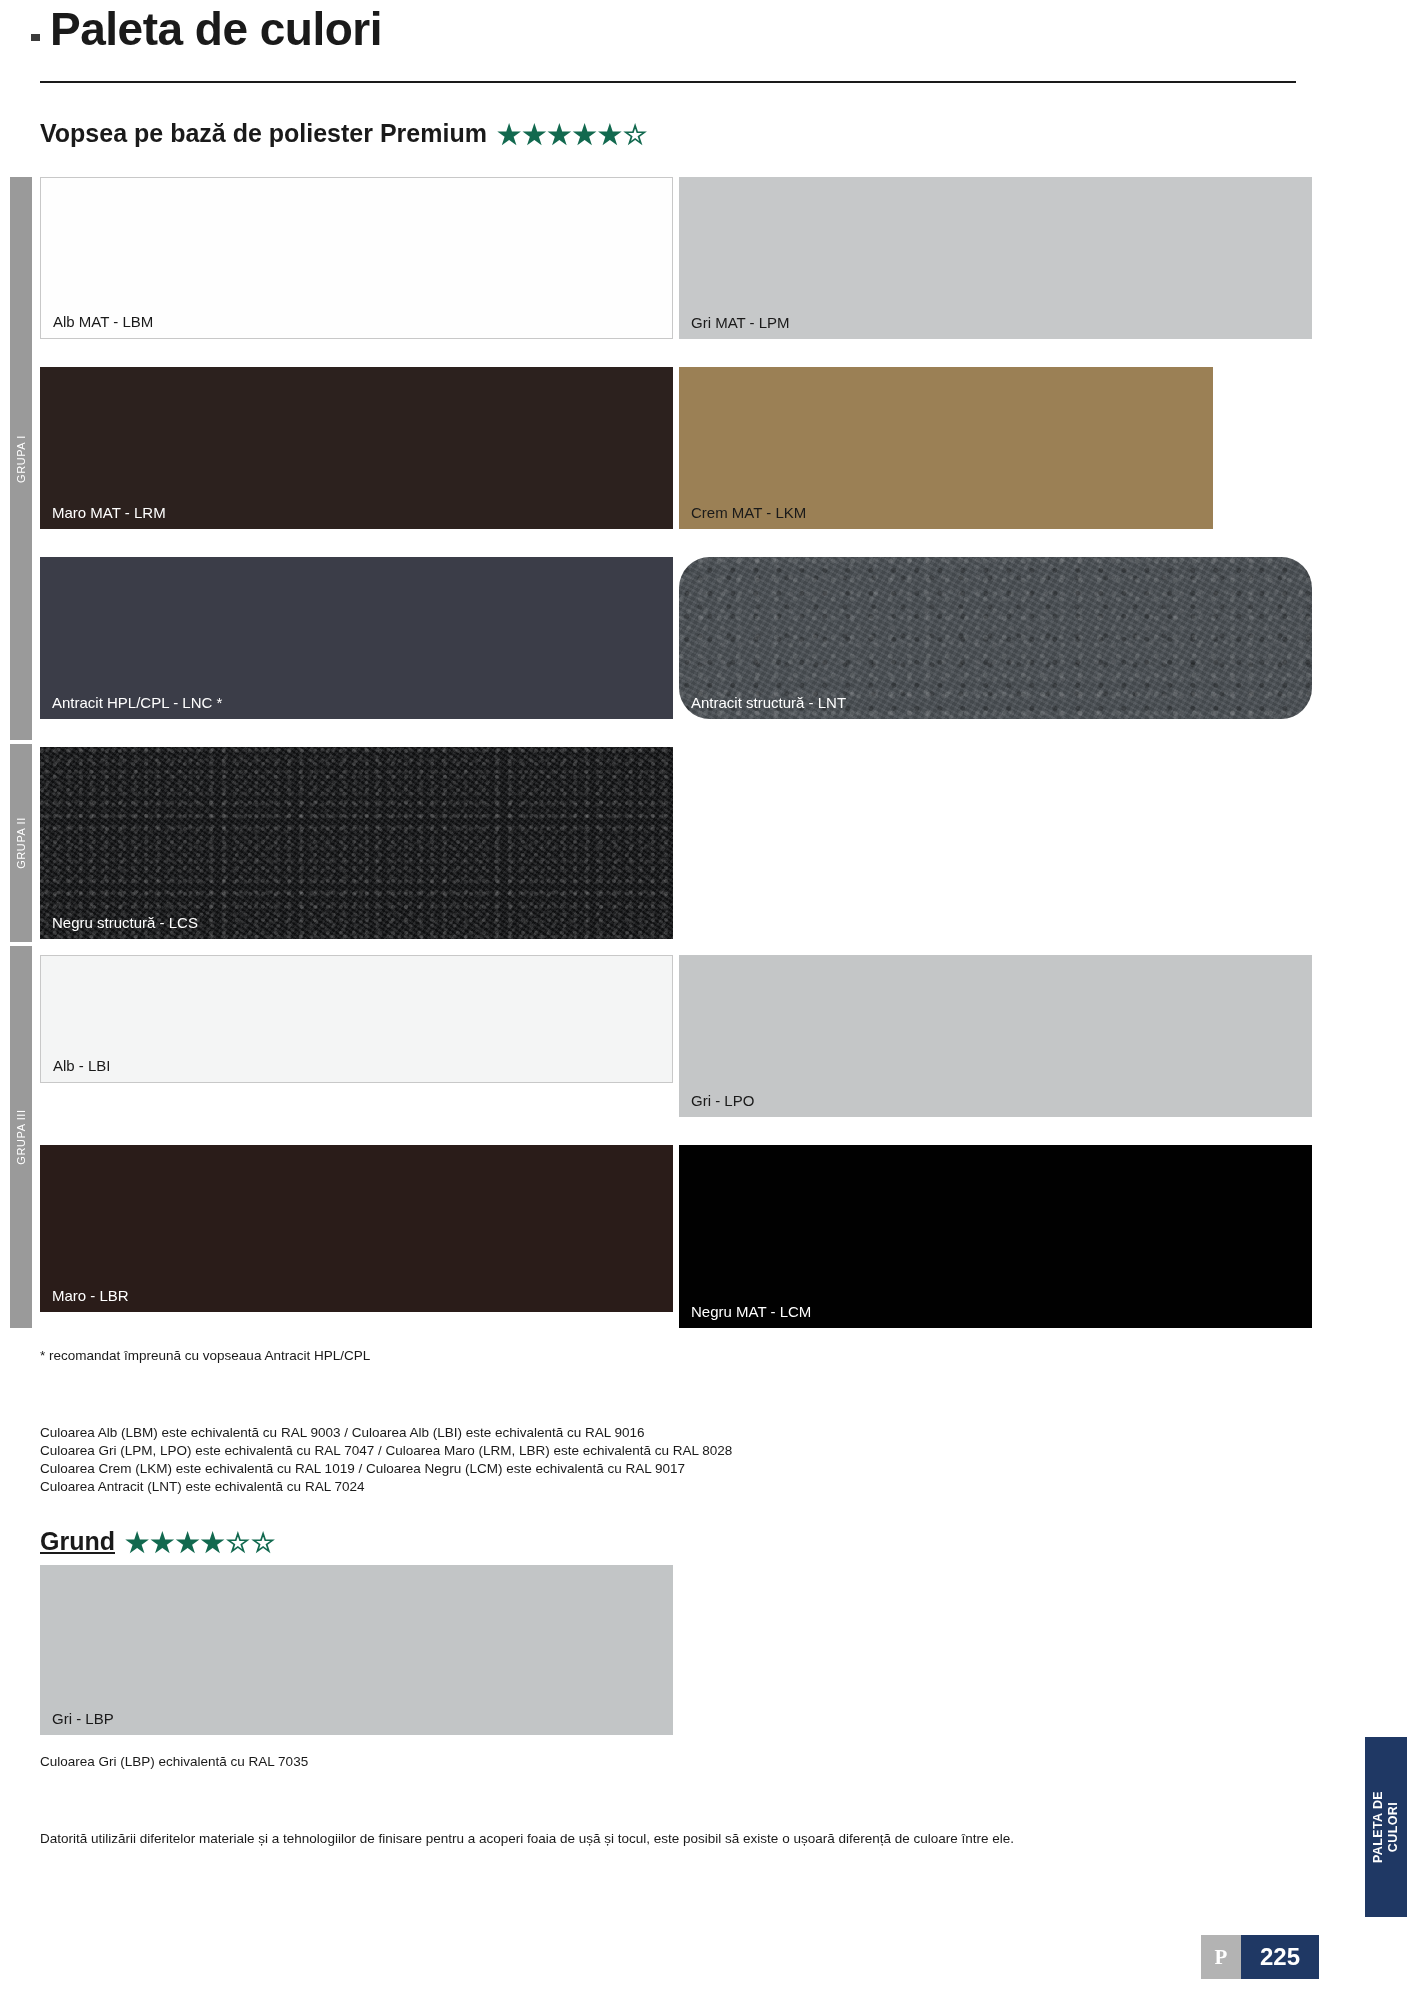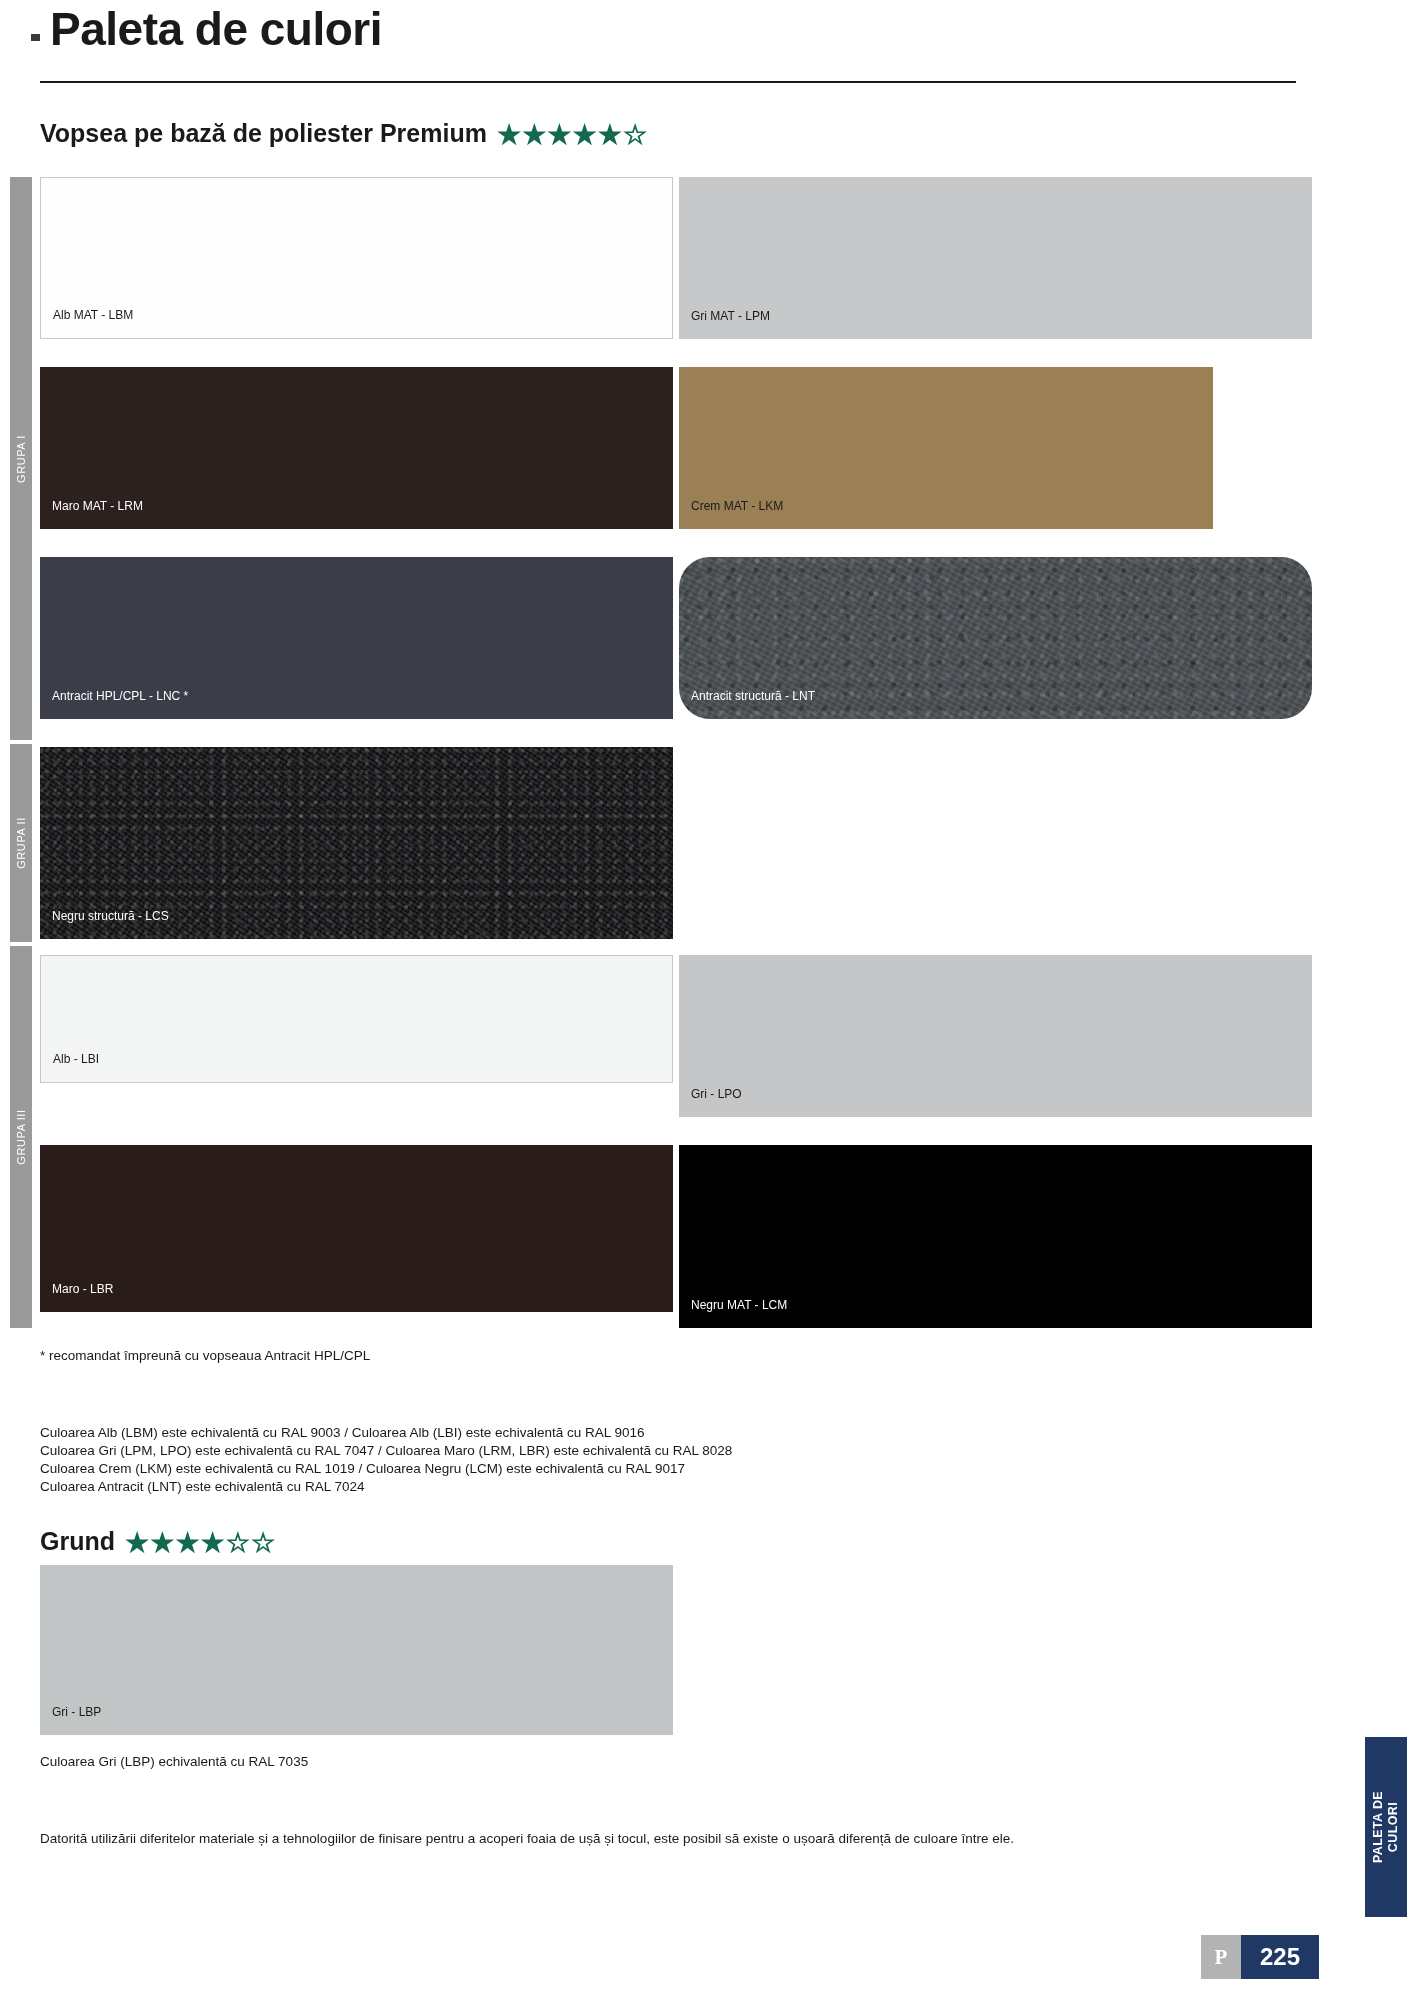--- a/index.html
+++ b/index.html
@@ -50,22 +50,22 @@
     font-size:11px;letter-spacing:0.6px;white-space:nowrap;
     font-weight:normal;
   }
 
   
   .swatch{
     position:absolute;
     box-sizing:border-box;
   }
   .swatch .lbl{
-    position:absolute;left:12px;bottom:16px;
-    font-size:12px;
+    position:absolute;left:12px;bottom:8px;
+    font-size:15px;
     white-space:nowrap;
   }
 
   
   .tex-lnt{
     background:
       radial-gradient(circle at 12% 22%, rgba(255,255,255,.10) 0 2px, transparent 3px),
       radial-gradient(circle at 34% 58%, rgba(0,0,0,.25) 0 2px, transparent 3px),
       radial-gradient(circle at 57% 18%, rgba(255,255,255,.08) 0 2px, transparent 3px),
       radial-gradient(circle at 72% 72%, rgba(0,0,0,.22) 0 2px, transparent 3px),
@@ -188,21 +188,21 @@
       <div class="lbl" style="color: rgb(255, 255, 255);">Negru MAT - LCM</div>
     </div>
 
   <div class="note" style="left:40px;top:1348px;">* recomandat împreună cu vopseaua Antracit HPL/CPL</div>
 
   <div class="eqline" style="left:40px;top:1425px;">Culoarea Alb (LBM) este echivalentă cu RAL 9003 / Culoarea Alb (LBI) este echivalentă cu RAL 9016</div>
   <div class="eqline" style="left:40px;top:1443px;">Culoarea Gri (LPM, LPO) este echivalentă cu RAL 7047 / Culoarea Maro (LRM, LBR) este echivalentă cu RAL 8028</div>
   <div class="eqline" style="left:40px;top:1461px;">Culoarea Crem (LKM) este echivalentă cu RAL 1019 / Culoarea Negru (LCM) este echivalentă cu RAL 9017</div>
   <div class="eqline" style="left:40px;top:1479px;">Culoarea Antracit (LNT) este echivalentă cu RAL 7024</div>
 
-  <div class="section-head" style="left:40px;top:1527px;">
+  <div class="section-head" style="left:40px;top:1527px;text-decoration:underline;">
     <span>Grund</span><span class="stars" id="stars2" style="color: rgb(18, 105, 79);">★★★★☆☆</span>
   </div>
 
   <div class="swatch" id="grund-swatch" style="left: 40px; top: 1565px; width: 633px; height: 170px; background: rgb(194, 197, 198);">
     <div class="lbl" style="color: rgb(26, 26, 26);">Gri - LBP</div>
   </div>
 
   <div class="note" style="left:40px;top:1754px;">Culoarea Gri (LBP) echivalentă cu RAL 7035</div>
 
   <div class="note" style="left:40px;top:1831px;">Datorită utilizării diferitelor materiale și a tehnologiilor de finisare pentru a acoperi foaia de ușă și tocul, este posibil să existe o ușoară diferență de culoare între ele.</div>

